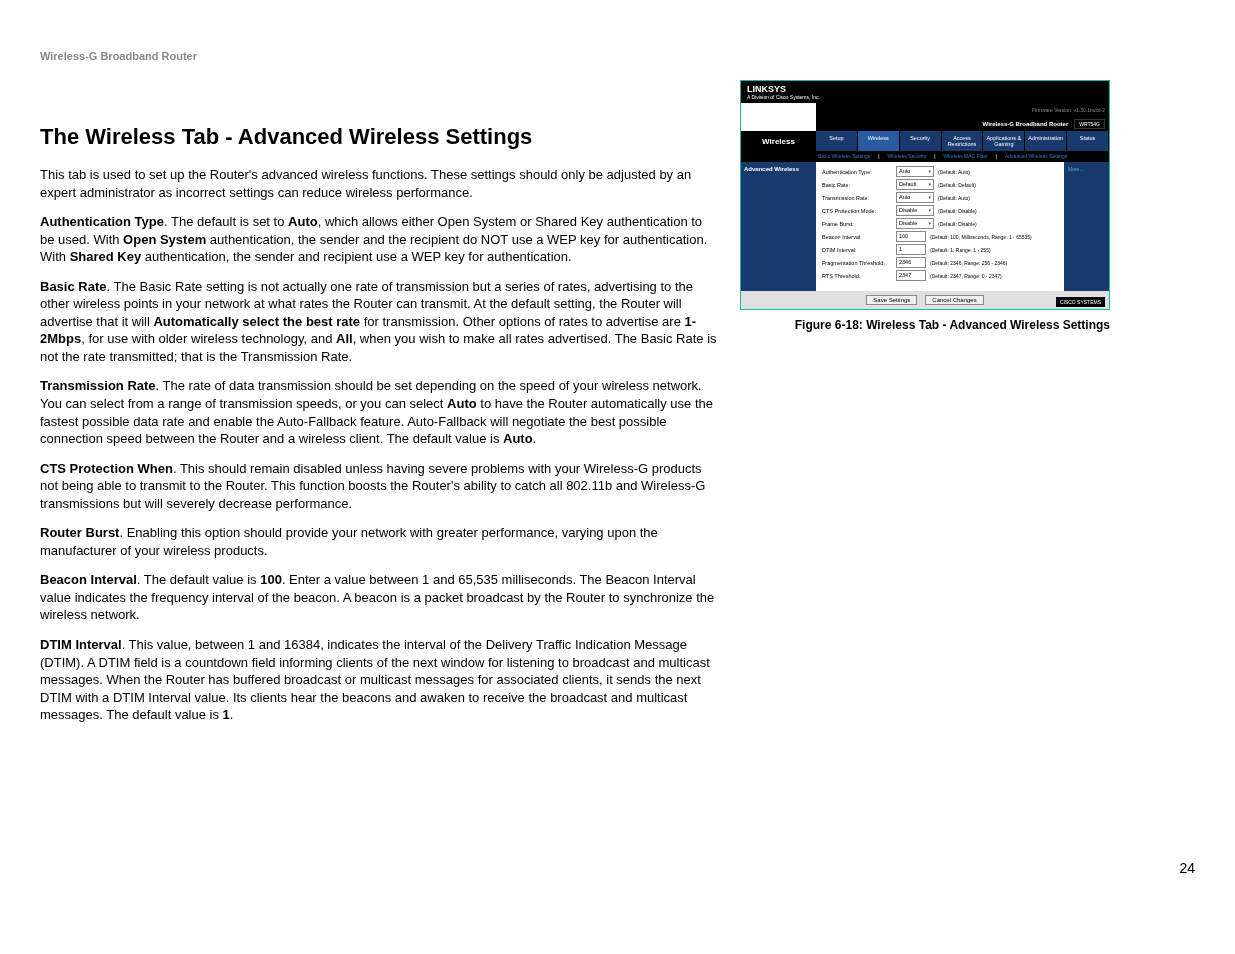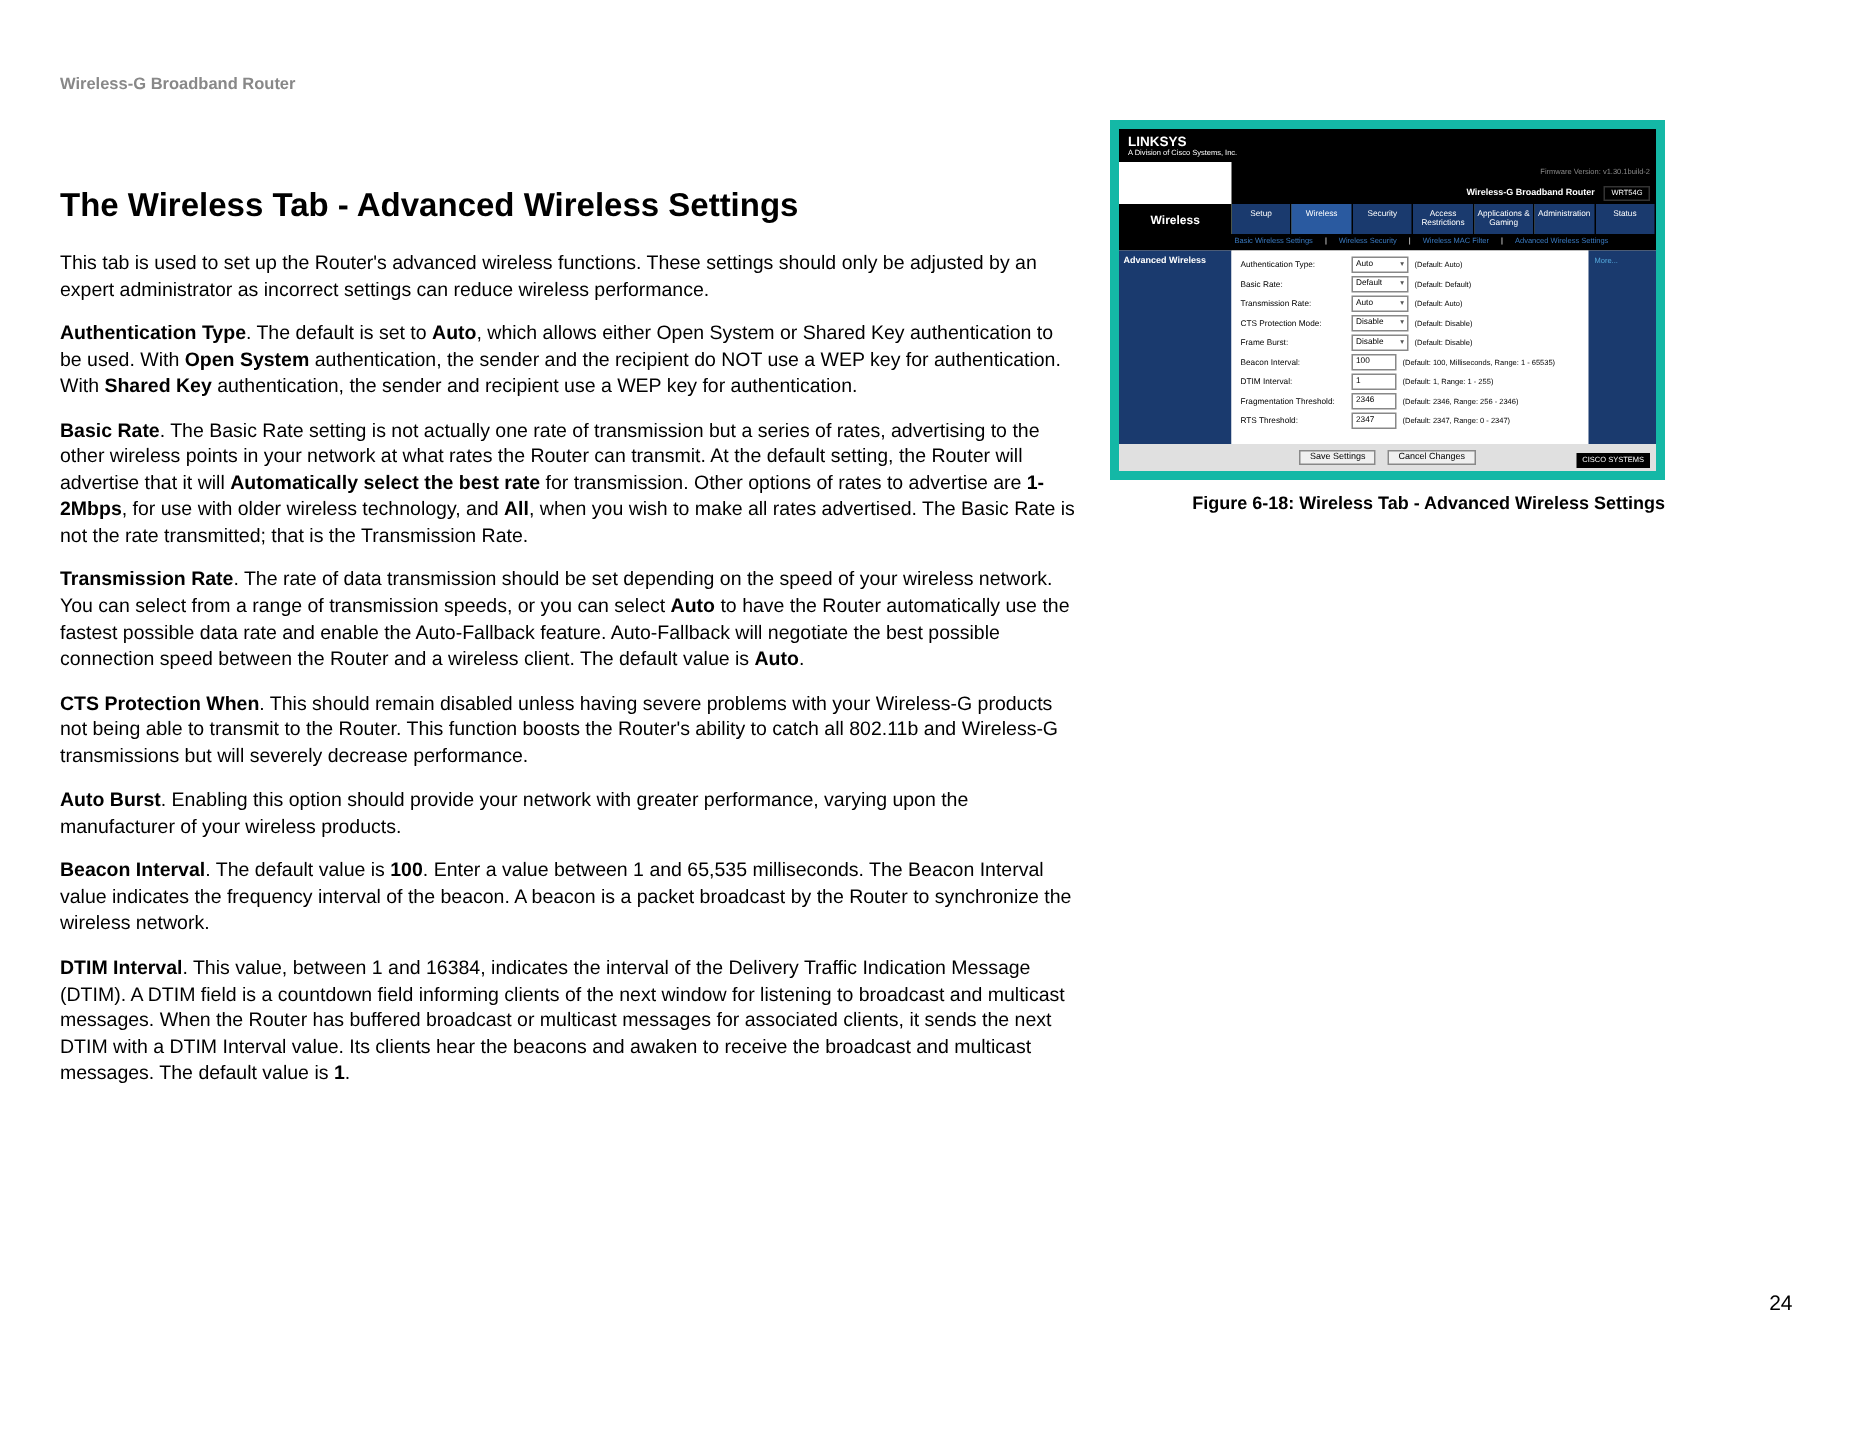--- a/index.html
+++ b/index.html
@@ -56,21 +56,21 @@
   .page-num {
     position: absolute;
     right: 40px;
     bottom: 78px;
     font-size: 14px;
   }
   
   .router-shot {
     width: 370px;
     background: #fff;
-    border: 6px solid #14b8a6;
+    border: 1px solid #14b8a6;
     font-size: 6px;
     box-sizing: border-box;
   }
   .rs-top {
     background: #000;
     color: #fff;
     padding: 3px 6px;
   }
   .rs-logo { font-size: 9px; font-weight: bold; }
   .rs-tag { font-size: 5px; }
@@ -80,21 +80,21 @@
   .rs-banner-left { width: 75px; background:#fff;}
   .rs-banner-right { flex:1; background:#000; }
   .rs-banner-row1 {
     display:flex; justify-content: flex-end; align-items:center;
     color:#fff; font-size:6px; padding: 4px 4px 2px 4px; gap:6px;
   }
   .rs-banner-label { font-weight:bold; }
   .rs-model { border:1px solid #333; padding:1px 4px; font-size:5px;}
   .rs-firmware { color:#888; font-size:5px; }
   .rs-tabs {
-    display:flex; background:#fde047;
+    display:flex; background:#0ea5e9;
   }
   .rs-tab-side {
     width:75px; background:#000; color:#fff; font-weight:bold;
     font-size:8px; display:flex; align-items:center; justify-content:center;
     padding: 4px 0;
   }
   .rs-tabrow { flex:1; display:flex; }
   .rs-tab {
     flex:1; text-align:center; padding:4px 2px;
     color:#fff; background:#1a3a6e; font-size:5.5px;
@@ -165,21 +165,21 @@
 
       <p>
         <b>Transmission Rate</b><span>. The rate of data transmission should be set depending on the speed of your wireless network. You can select from a range of transmission speeds, or you can select </span><b>Auto</b><span> to have the Router automatically use the fastest possible data rate and enable the Auto-Fallback feature. Auto-Fallback will negotiate the best possible connection speed between the Router and a wireless client. The default value is </span><b>Auto</b><span>.</span>
       </p>
 
       <p>
         <b>CTS Protection When</b><span>. This should remain disabled unless having severe problems with your Wireless-G products not being able to transmit to the Router. This function boosts the Router's ability to catch all 802.11b and Wireless-G transmissions but will severely decrease performance.</span>
       </p>
 
       <p>
-        <b>Auto Burst</b><span>. Enabling this option should provide your network with greater performance, varying upon the manufacturer of your wireless products.</span>
+        <b>Router Burst</b><span>. Enabling this option should provide your network with greater performance, varying upon the manufacturer of your wireless products.</span>
       </p>
 
       <p>
         <b>Beacon Interval</b><span>. The default value is </span><b>100</b><span>. Enter a value between 1 and 65,535 milliseconds. The Beacon Interval value indicates the frequency interval of the beacon. A beacon is a packet broadcast by the Router to synchronize the wireless network.</span>
       </p>
 
       <p>
         <b>DTIM Interval</b><span>. This value, between 1 and 16384, indicates the interval of the Delivery Traffic Indication Message (DTIM). A DTIM field is a countdown field informing clients of the next window for listening to broadcast and multicast messages. When the Router has buffered broadcast or multicast messages for associated clients, it sends the next DTIM with a DTIM Interval value. Its clients hear the beacons and awaken to receive the broadcast and multicast messages. The default value is </span><b>1</b><span>.</span>
       </p>
     </div>

